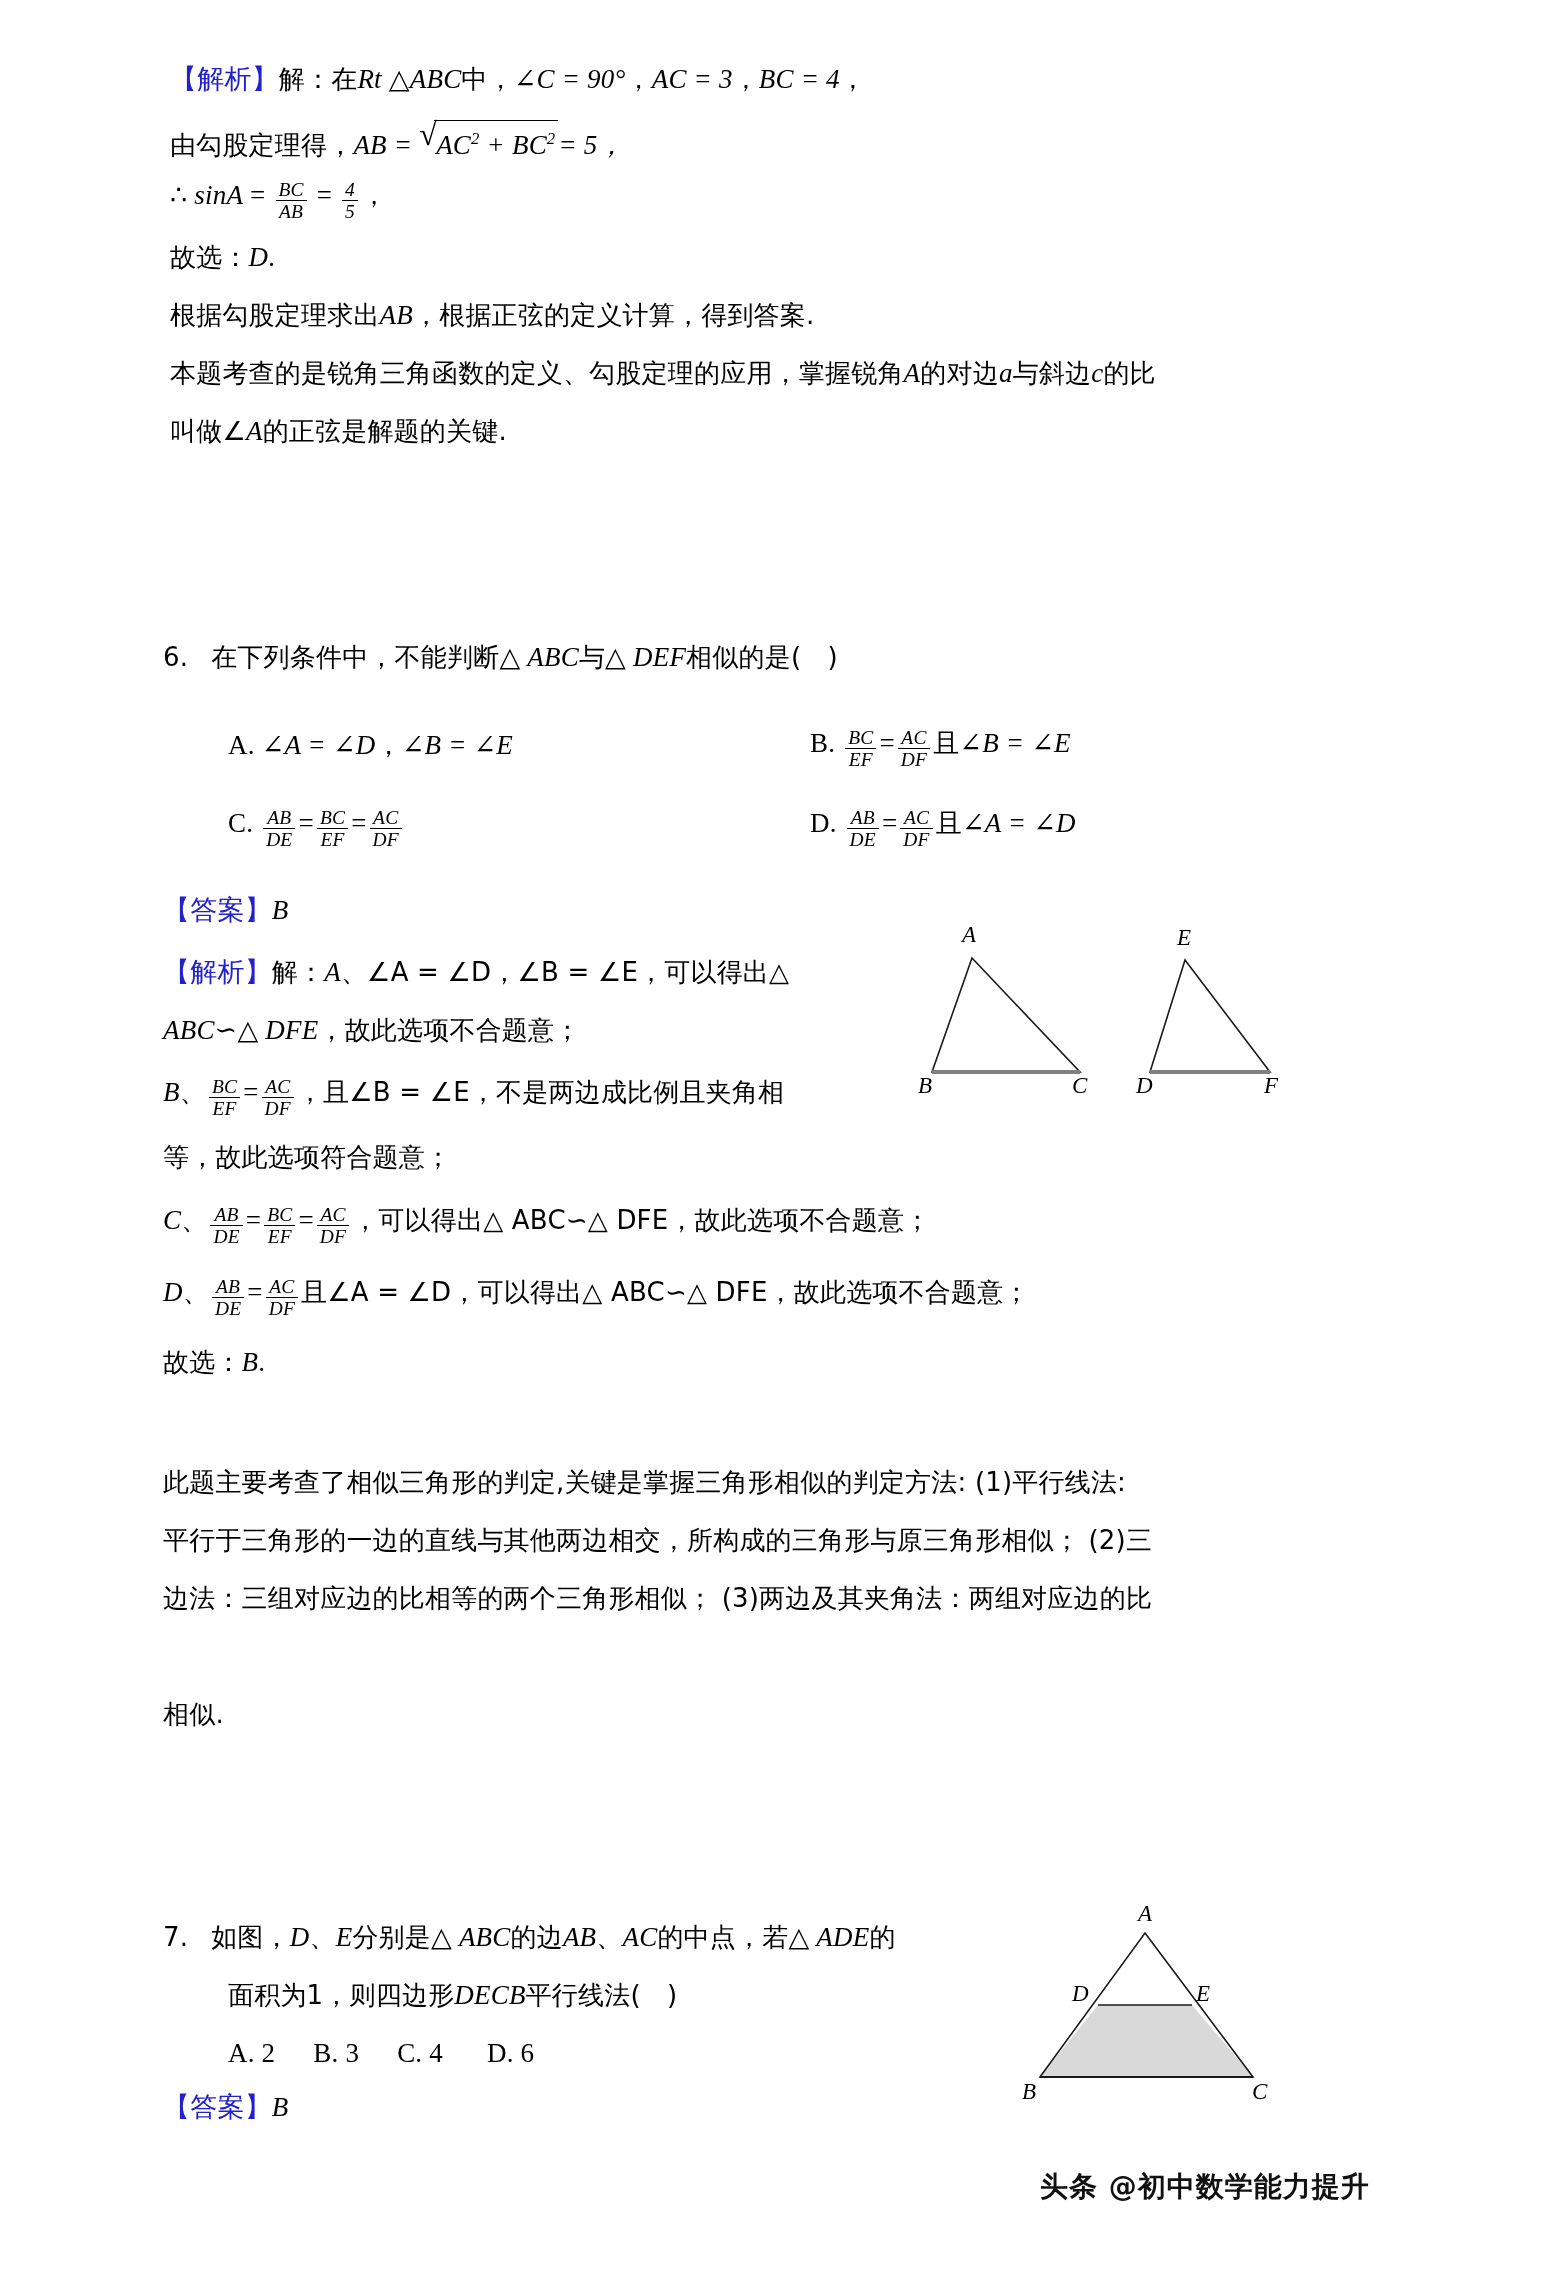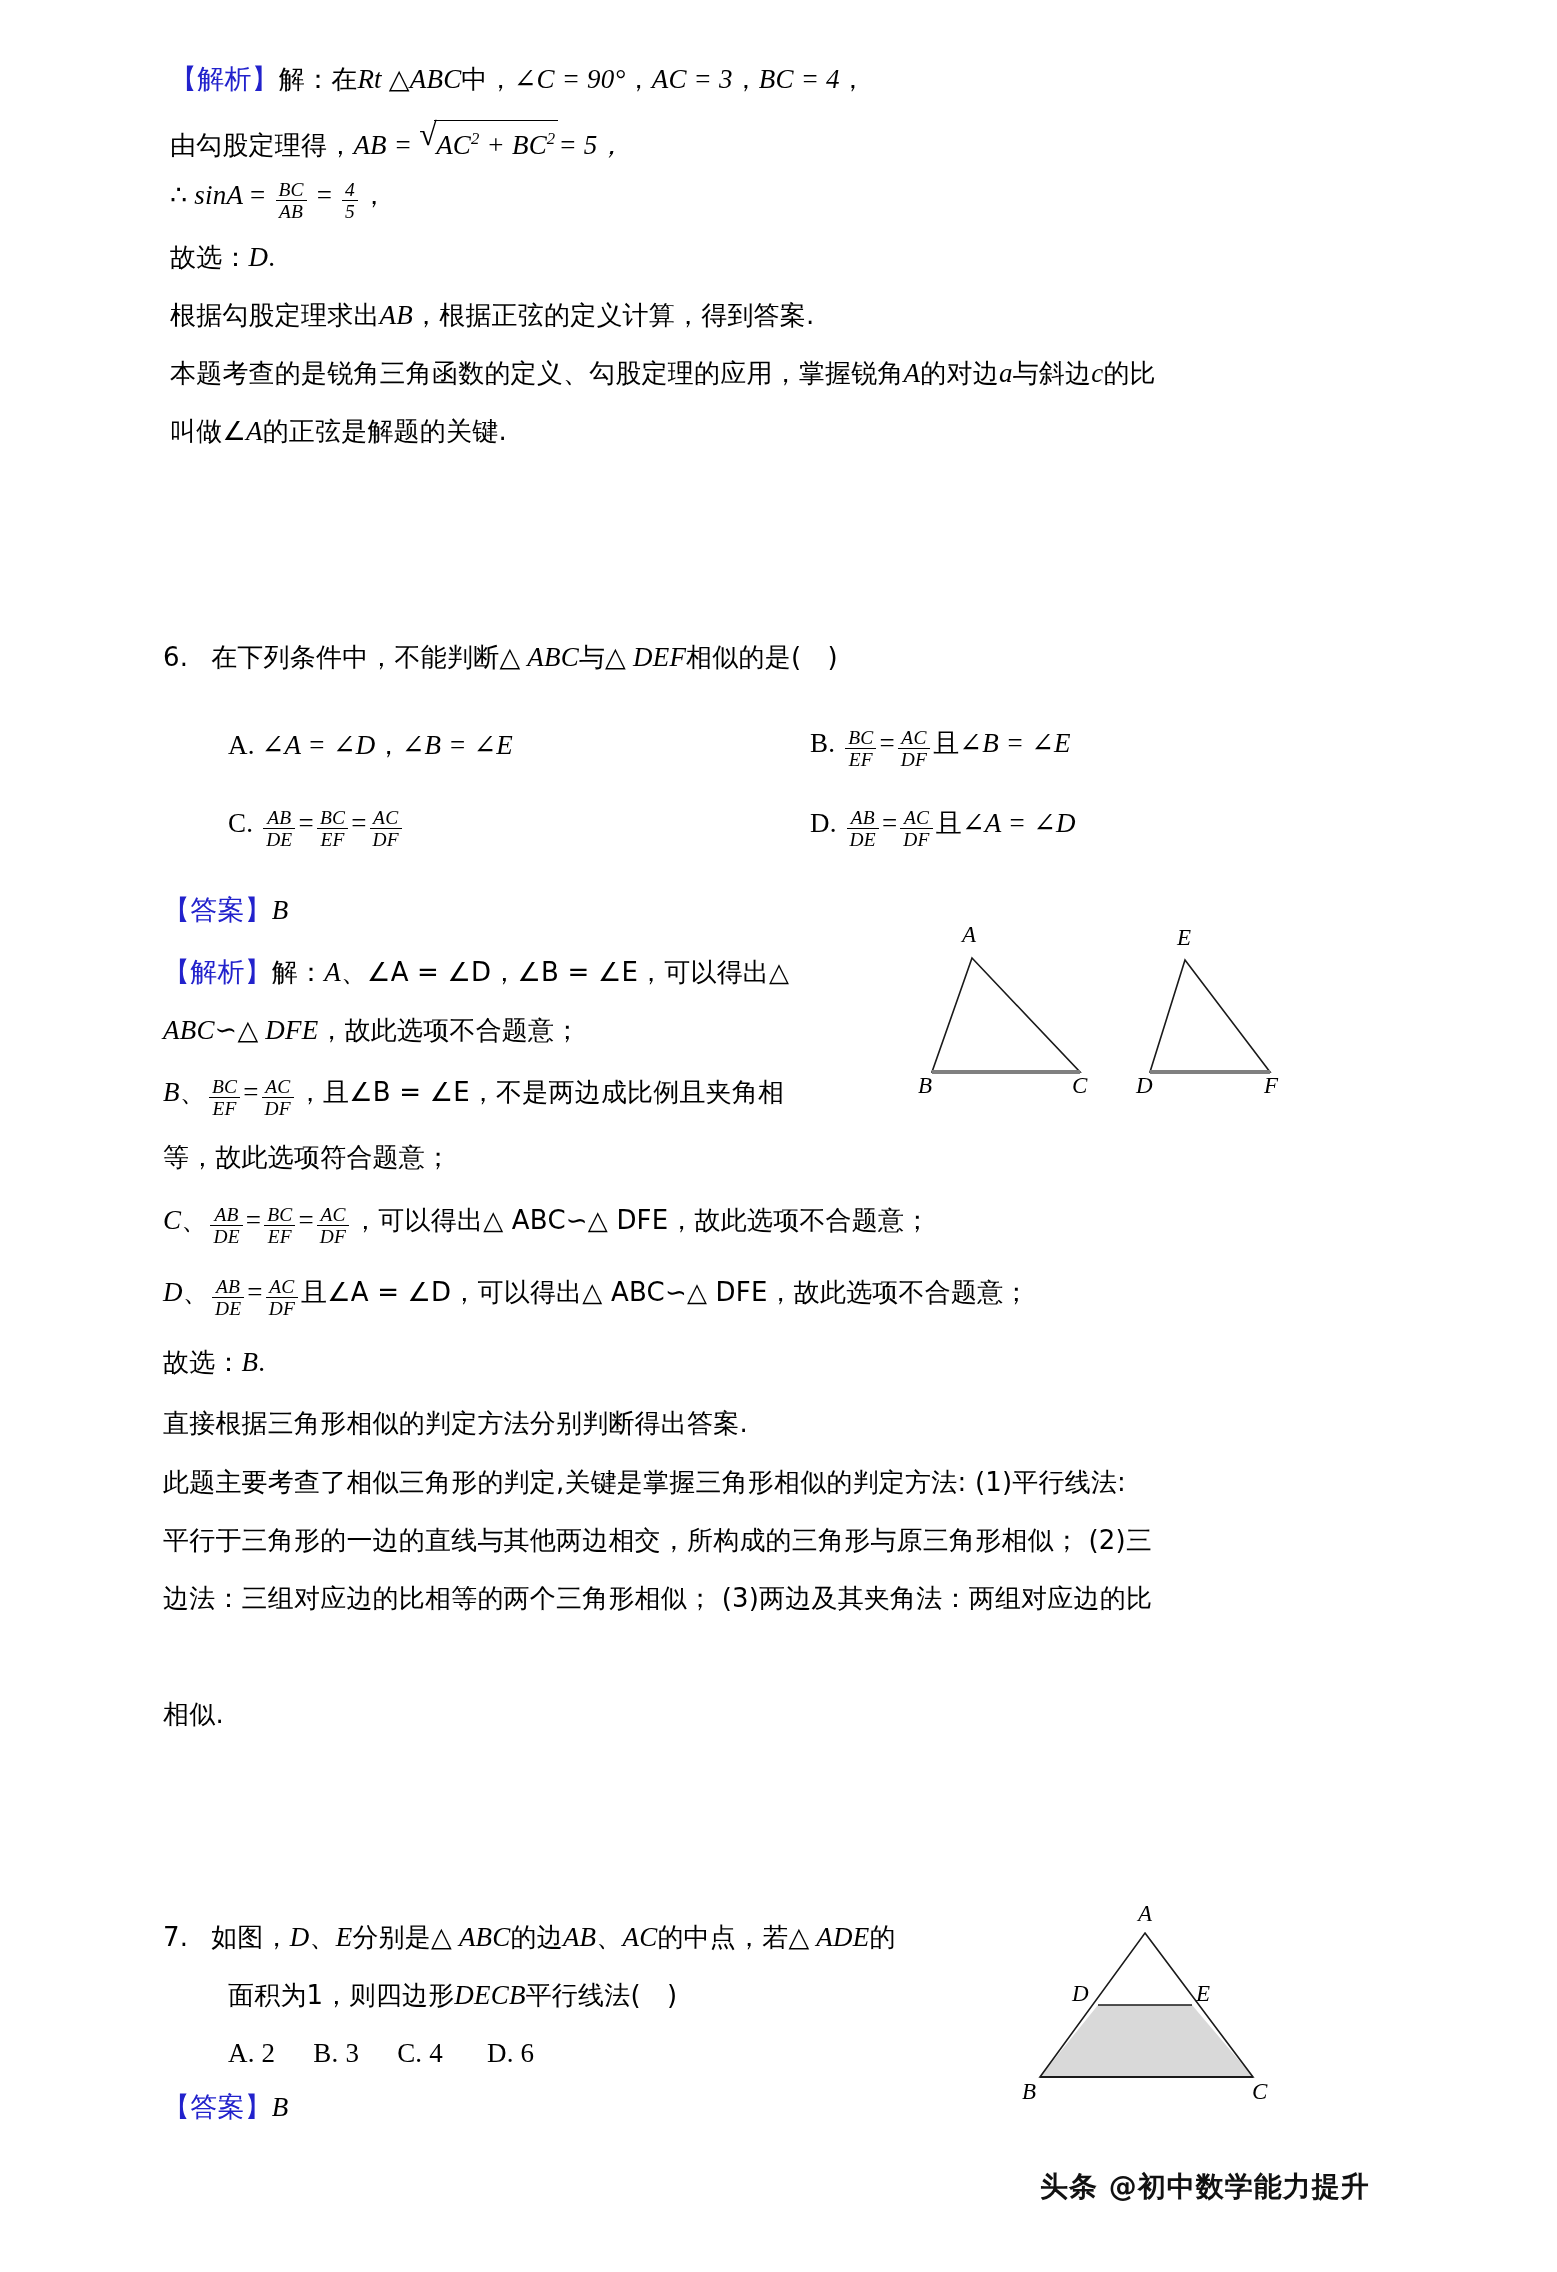--- a/index.html
+++ b/index.html
@@ -203,23 +203,20 @@
   </div>
 
   <div class="line" style="left:163px; top:1275px;">
     <span class="it">D</span><span class="cjk">、</span><span class="frac"><span class="num">AB</span><span class="den">DE</span></span><span>=</span><span class="frac"><span class="num">AC</span><span class="den">DF</span></span><span class="cjk">且</span><span class="cjk">∠A = ∠D，可以得出△ ABC∽△ DFE，故此选项不合题意；</span>
   </div>
 
   <div class="line" style="left:163px; top:1345px;">
     <span class="cjk">故选：</span><span class="it">B</span><span>.</span>
   </div>
 
-  <div class="line" style="left:163px; top:1406px;">
-    <span class="cjk">直接根据三角形相似的判定方法分别判断得出答案.</span>
-  </div>
 
   <div class="line" style="left:163px; top:1465px;">
     <span class="cjk">此题主要考查了相似三角形的判定,关键是掌握三角形相似的判定方法: (1)平行线法:</span>
   </div>
   <div class="line" style="left:163px; top:1523px;">
     <span class="cjk">平行于三角形的一边的直线与其他两边相交，所构成的三角形与原三角形相似； (2)三</span>
   </div>
   <div class="line" style="left:163px; top:1581px;">
     <span class="cjk">边法：三组对应边的比相等的两个三角形相似； (3)两边及其夹角法：两组对应边的比</span>
   </div>

